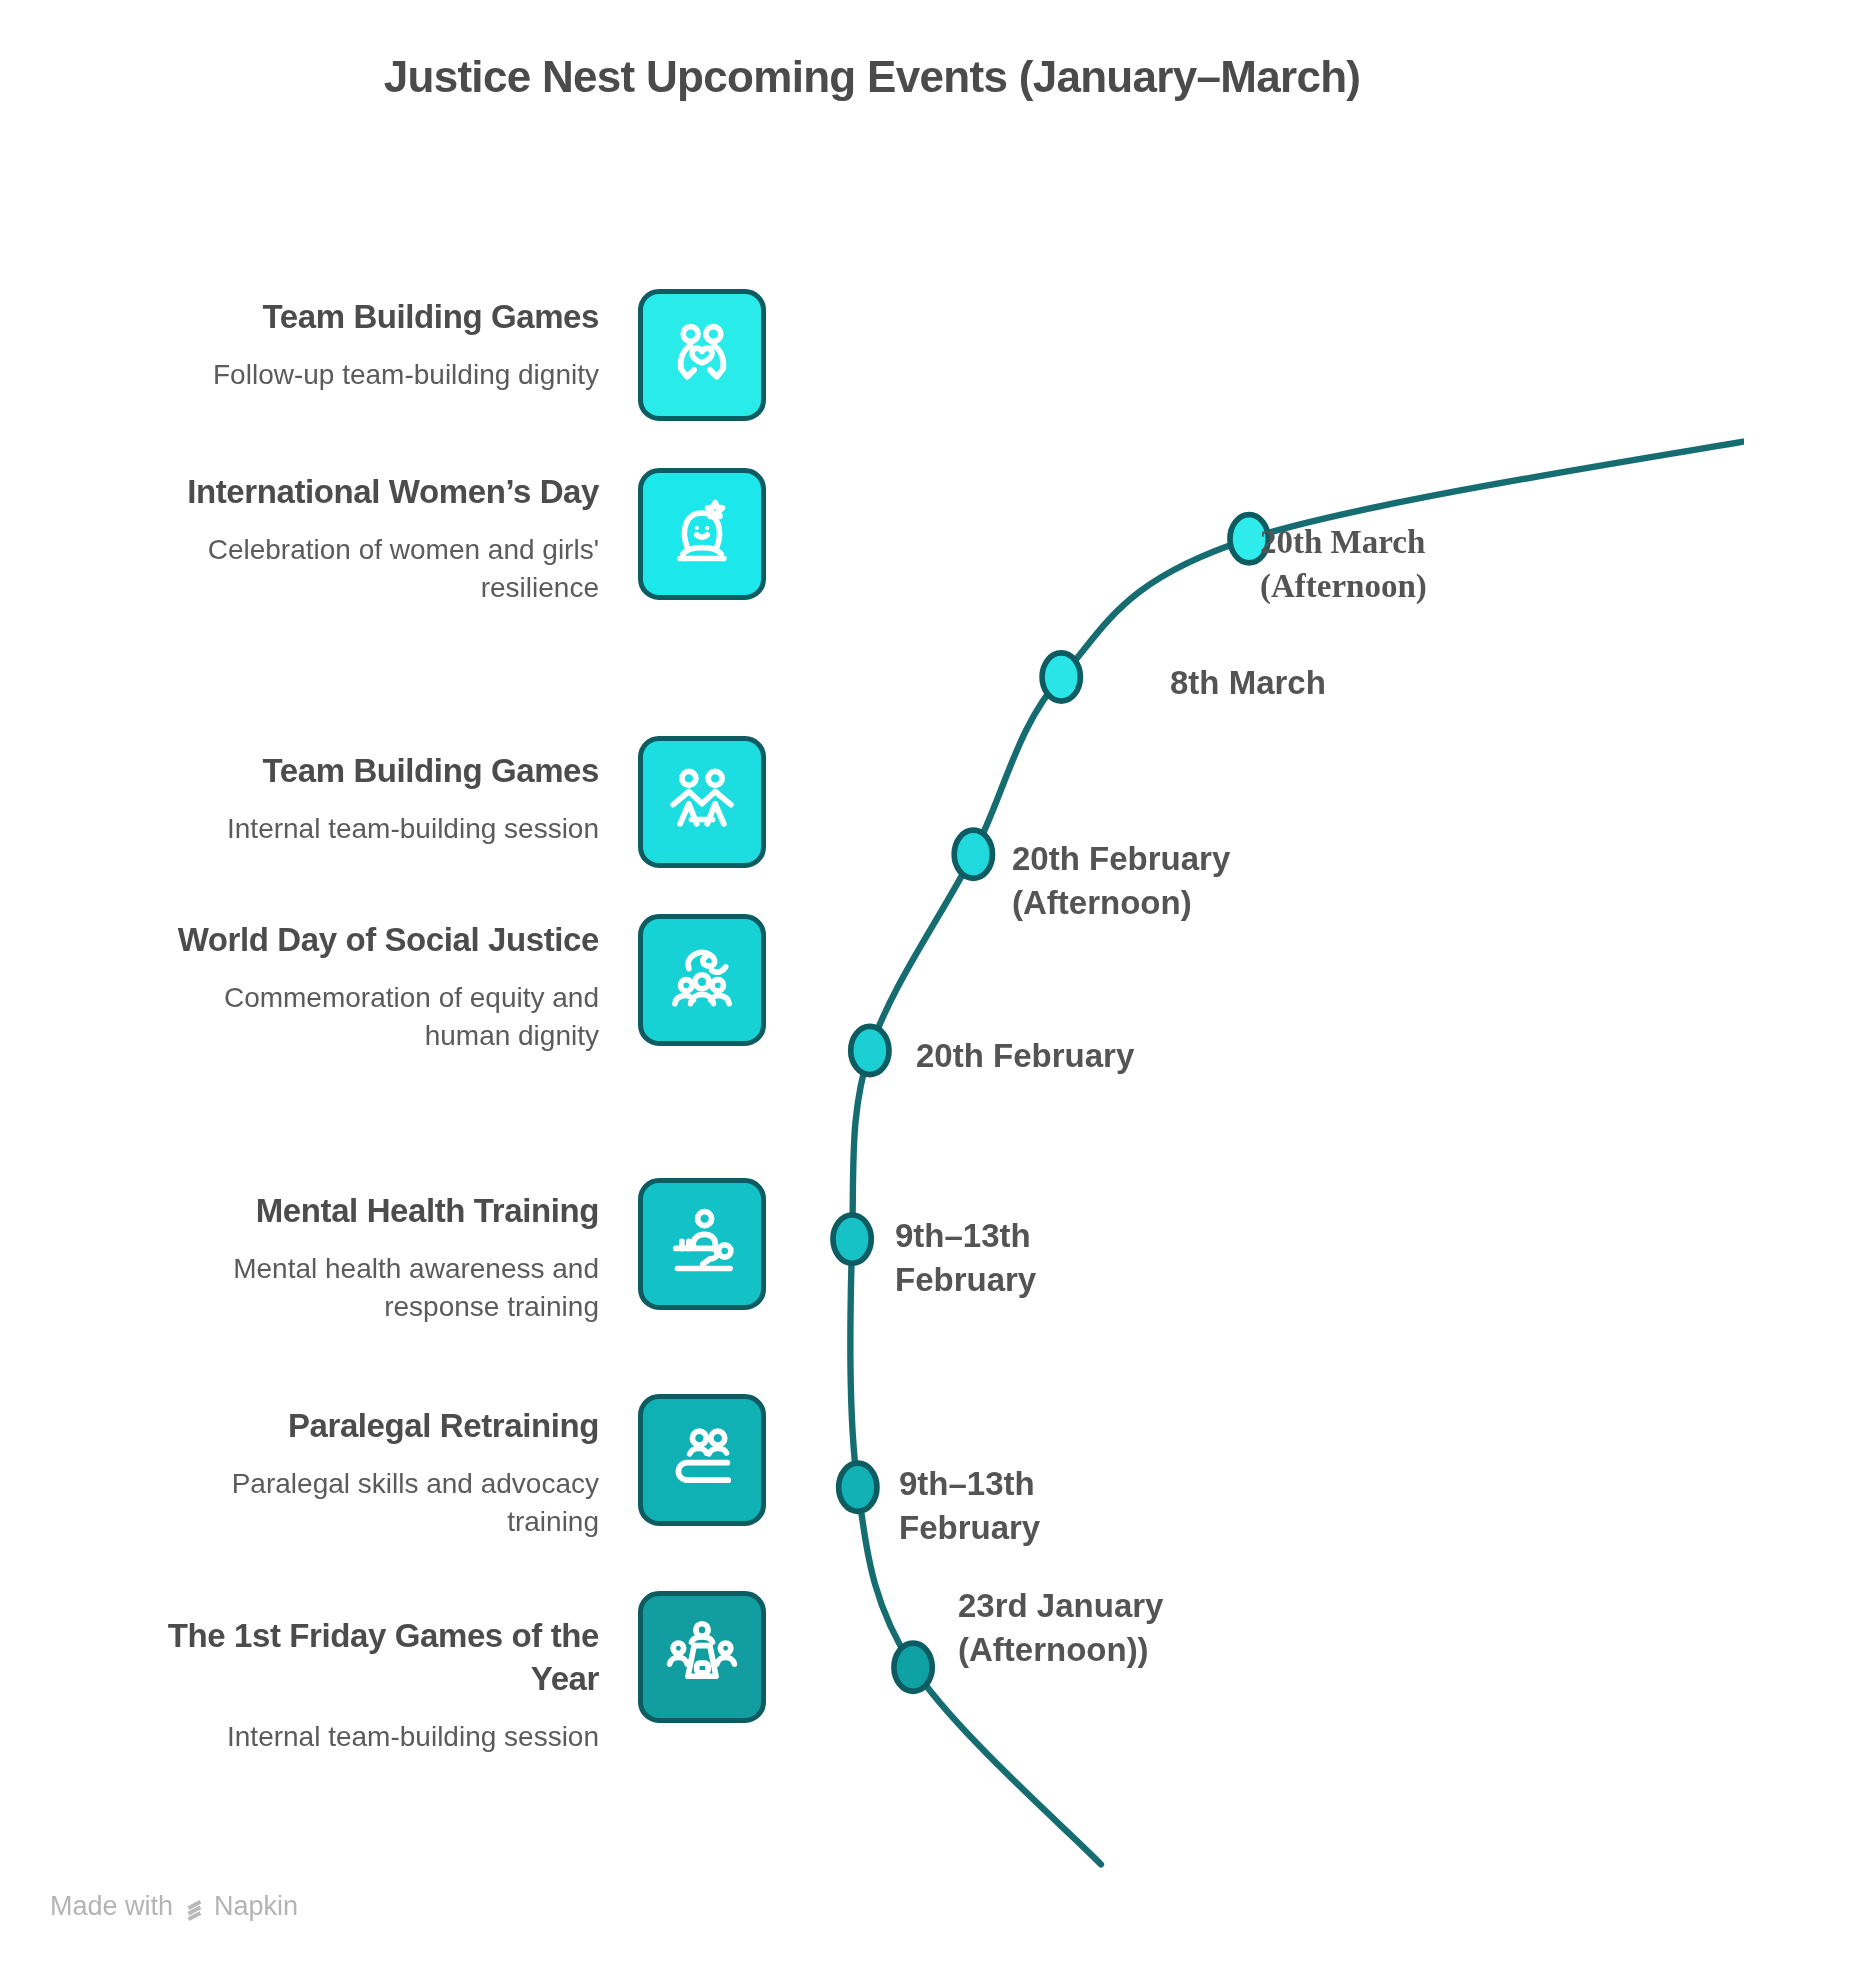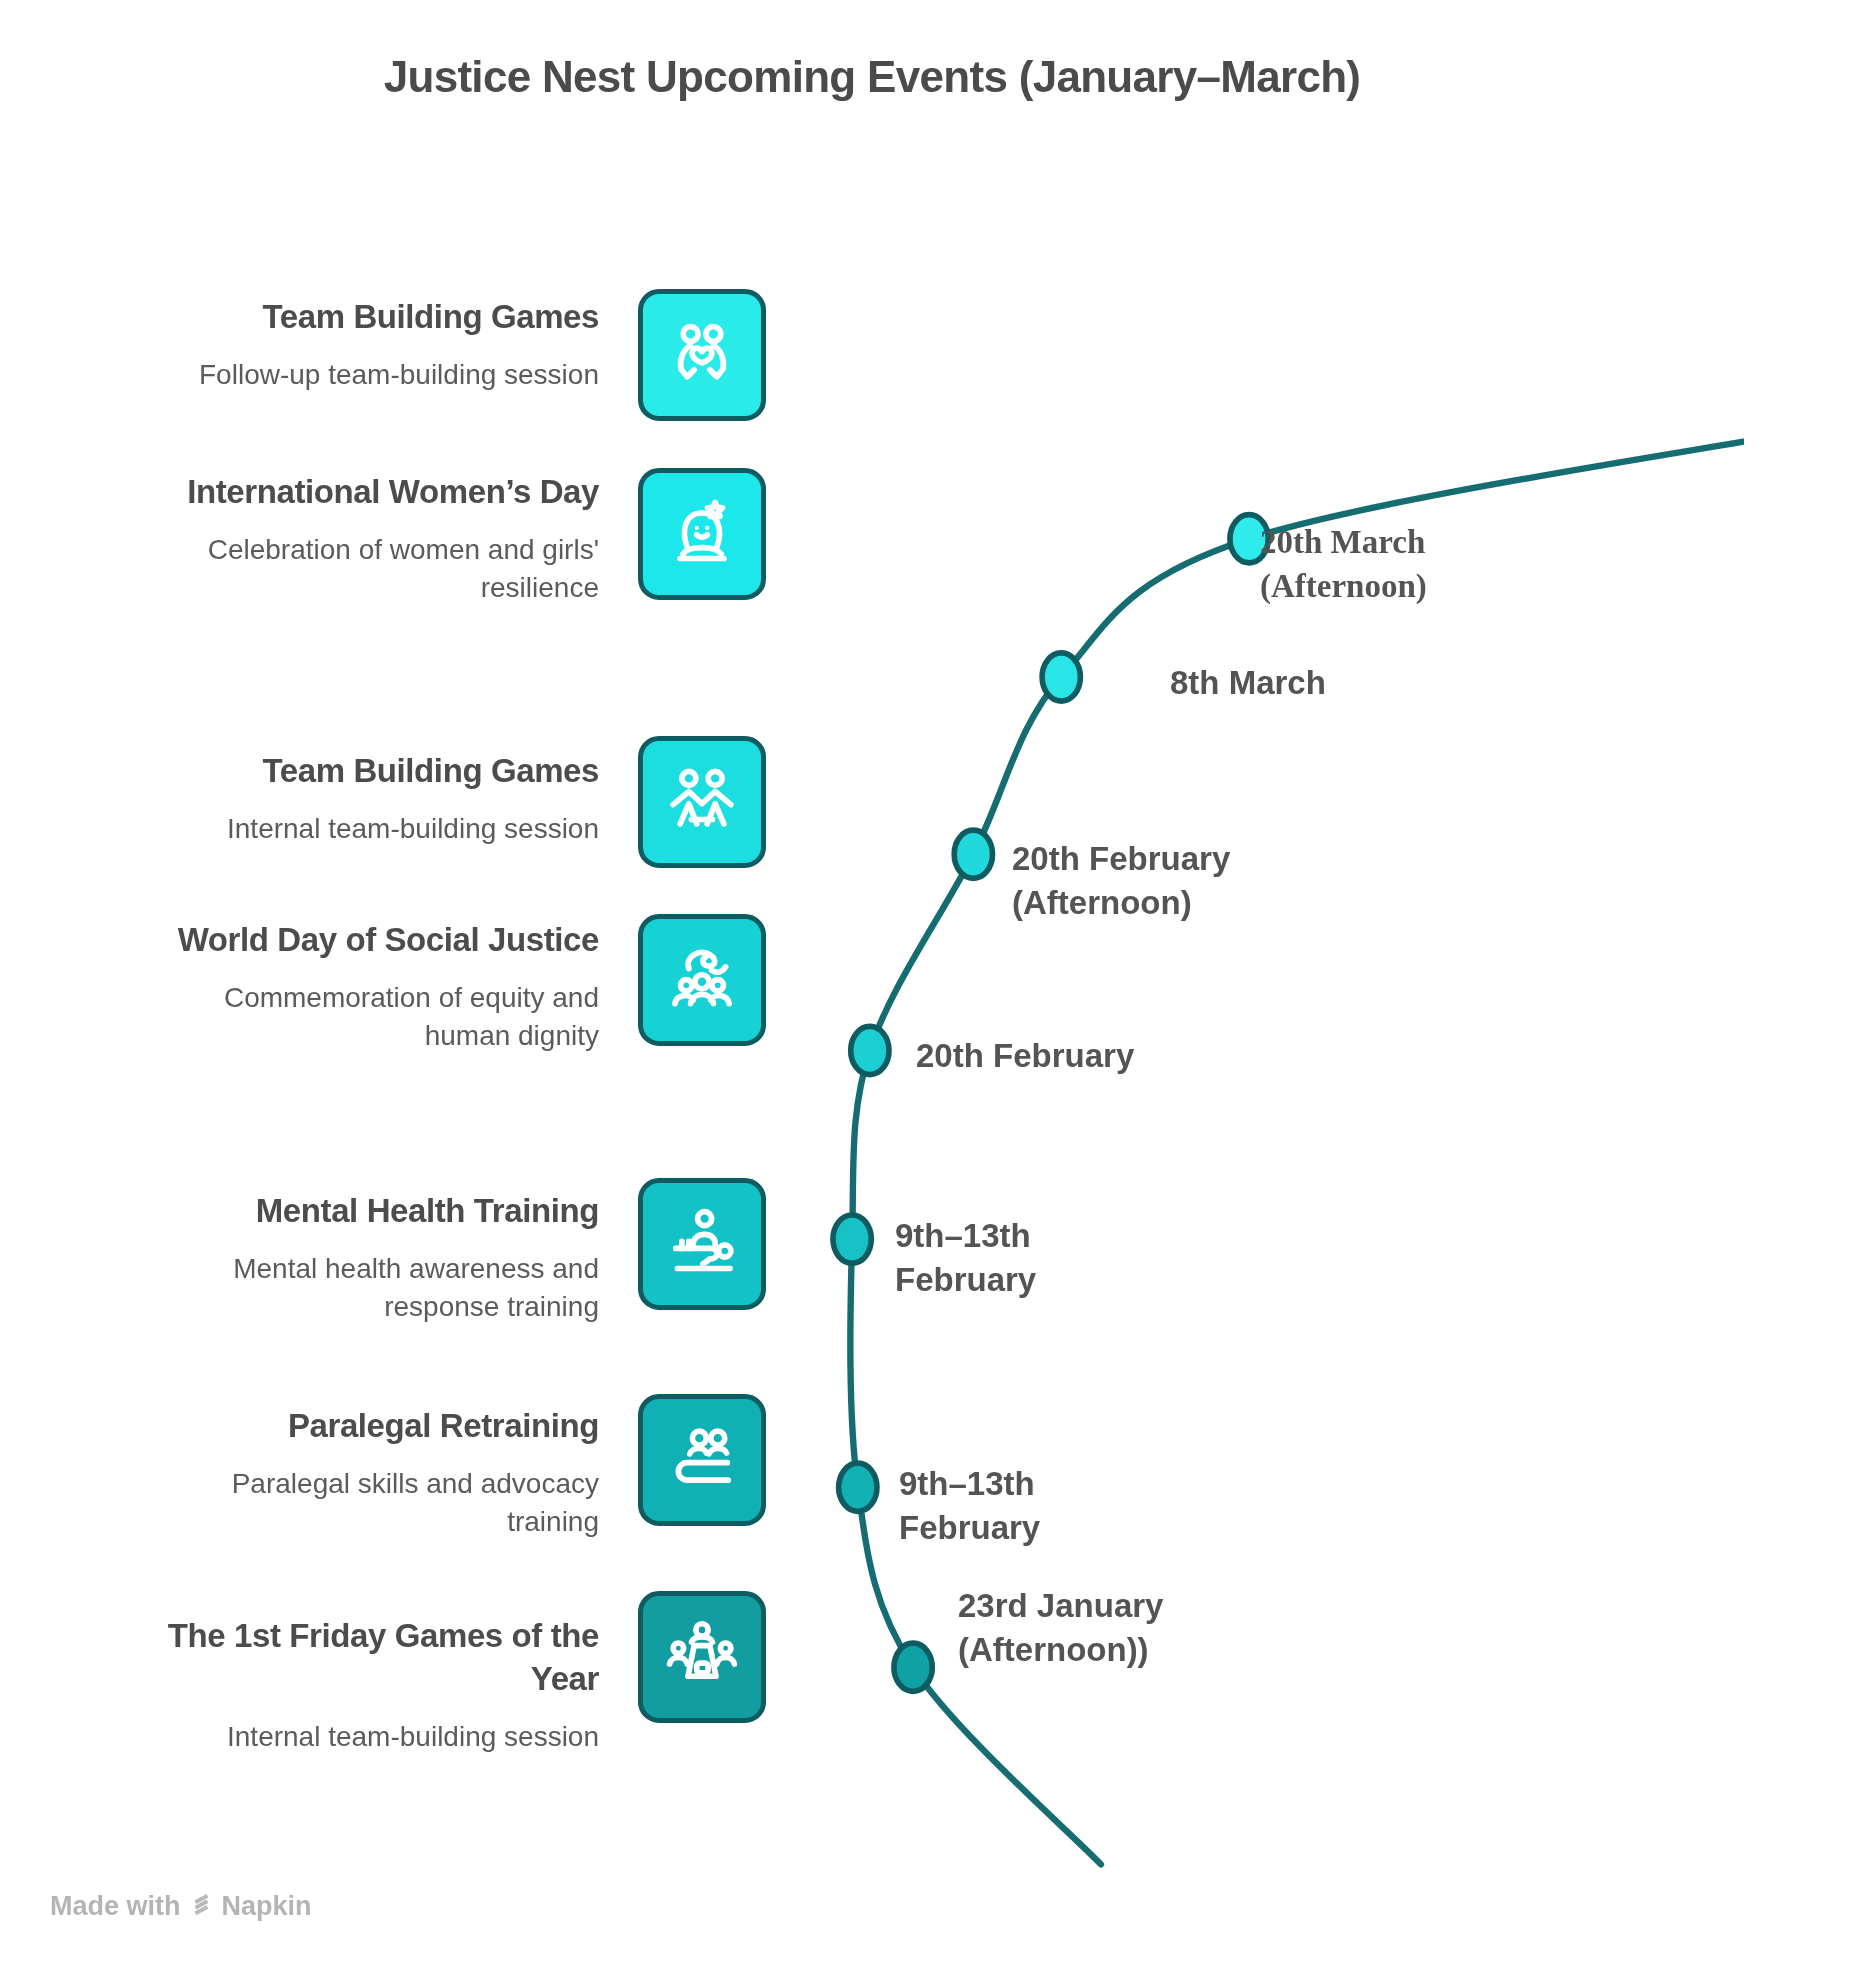--- a/index.html
+++ b/index.html
@@ -83,25 +83,24 @@
     font-weight: bold;
     color: #545454;
     line-height: 44px;
     white-space: nowrap;
   }
   .footer {
     position: absolute;
     left: 50px;
     top: 1891px;
     display: flex;
-    align-items: flex-start;
+    align-items: flex-end;
     gap: 8.5px;
     font-size: 27px;
     color: #b4b4b4;
-    font-weight: bold;
   }
 </style>
 </head>
 <body>
 
 <div class="page">
 
   <div class="page-title">Justice Nest Upcoming Events (January–March)</div>
 
   <svg class="timeline-svg" width="1868" height="1965" viewBox="0 0 2635 2772">
@@ -148,21 +147,21 @@
     <div>February</div>
   </div>
   <div class="date-label" style="left:958px; top:1584px;">
     <div>23rd January</div>
     <div>(Afternoon))</div>
   </div>
 
   <div>
     <div class="event-text" style="top:296px;">
       <div class="event-title">Team Building Games</div>
-      <div class="event-desc">Follow-up team-building session</div>
+      <div class="event-desc">Follow-up team-building dignity</div>
     </div>
     <div class="tile" style="top: 289px; background-color: rgb(41, 235, 233);">
       <svg width="84" height="84" viewBox="0 0 96 96">
         <circle class="icon-stroke" cx="35" cy="24" r="8.5"></circle>
         <circle class="icon-stroke" cx="61" cy="24" r="8.5"></circle>
         <path class="icon-stroke" d="M35 37 C26 42 22 54 24 64 L31 73 L39 65"></path>
         <path class="icon-stroke" d="M61 37 C70 42 74 54 72 64 L65 73 L57 65"></path>
         <path class="icon-stroke" d="M48 44 c-5 -7 -13 -3 -11 4 c1.5 5.5 11 9 11 9 c0 0 9.5 -3.5 11 -9 c2 -7 -6 -11 -11 -4 Z"></path>
       </svg>
     </div>

